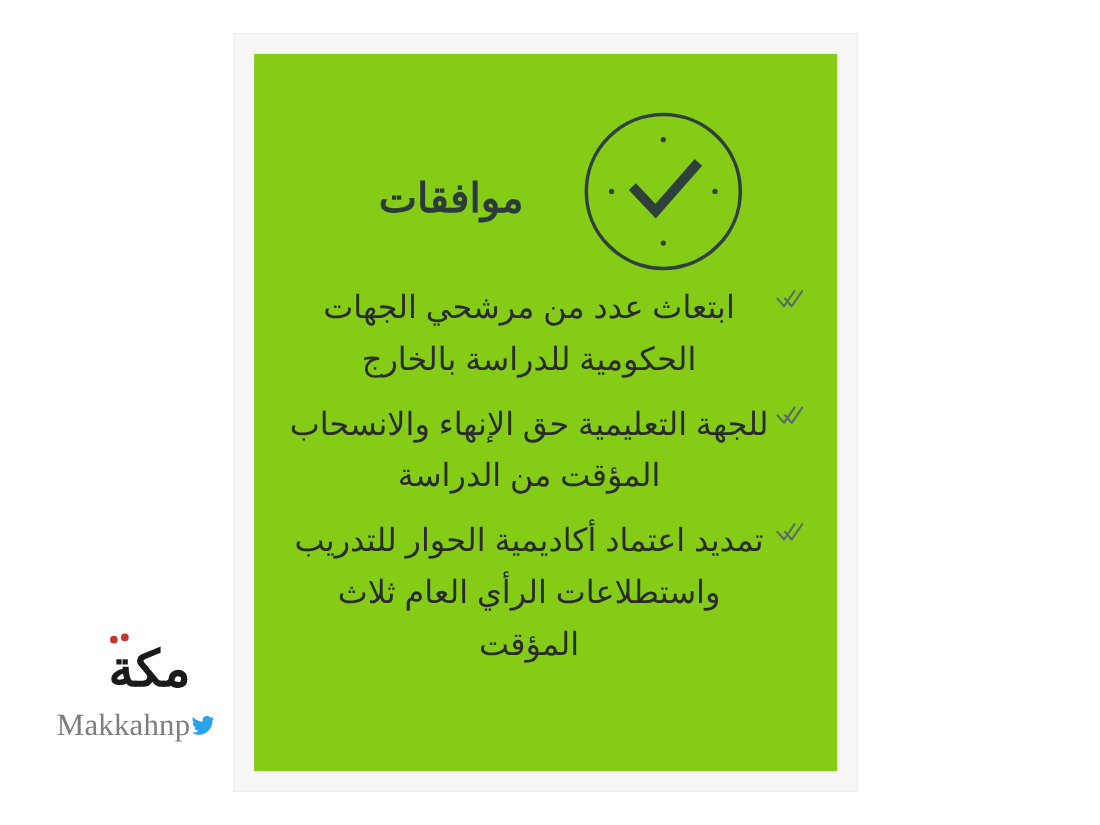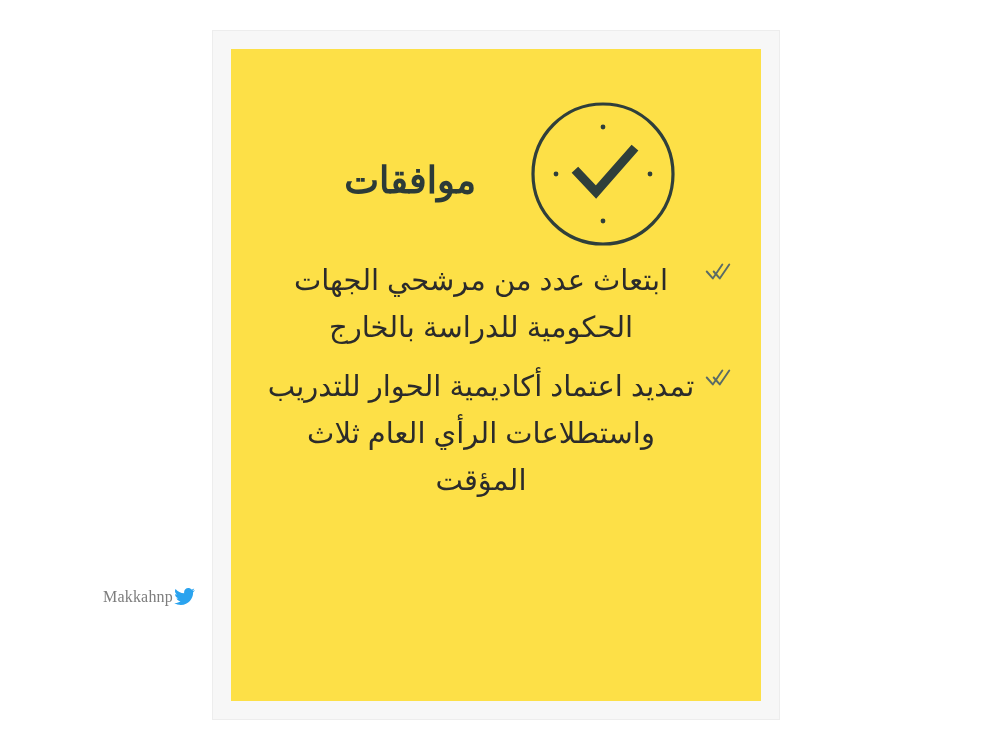--- a/index.html
+++ b/index.html
@@ -25,21 +25,21 @@
     border: 1px solid #ededed;
     box-sizing: border-box;
   }
 
   .card-inner {
     position: absolute;
     left: 18px;
     top: 18px;
     right: 18px;
     bottom: 18px;
-    background: #fde047;
+    background: #84cc16;
   }
 
   
   .header {
     position: absolute;
     left: 0;
     top: 24px;
     width: 100%;
     height: 160px;
   }
@@ -155,21 +155,21 @@
     margin-left: 6px;
   }
   .tw-icon {
     width: 22px;
     height: 18px;
     margin-right: 7px;
     color: #2aa3ef;
     flex: 0 0 auto;
   }
   .handle-text {
-    font-size: 16px;
+    font-size: 28px;
     color: #7d7d7d;
     font-family: "Liberation Serif", serif;
     letter-spacing: 0.2px;
     text-align: right;
   }
 </style>
 </head>
 <body>
 
 <div class="card">
@@ -198,36 +198,52 @@
           <svg viewBox="0 0 30 24" width="26" height="21" fill="none">
             <path d="M2 12 L9 20 L20 4" stroke="#5a6b66" stroke-width="2.2" stroke-linecap="round" stroke-linejoin="round"></path>
             <path d="M10 12 L17 20 L28 4" stroke="#5a6b66" stroke-width="2.2" stroke-linecap="round" stroke-linejoin="round"></path>
           </svg>
         </div>
         <div class="item-text">ابتعاث عدد من مرشحي الجهات الحكومية للدراسة بالخارج</div>
       </div>
 
 
 
+      <div class="item">
+        <div class="tick">
+          <svg viewBox="0 0 30 24" width="26" height="21" fill="none">
+            <path d="M2 12 L9 20 L20 4" stroke="#5a6b66" stroke-width="2.2" stroke-linecap="round" stroke-linejoin="round"></path>
+            <path d="M10 12 L17 20 L28 4" stroke="#5a6b66" stroke-width="2.2" stroke-linecap="round" stroke-linejoin="round"></path>
+          </svg>
+        </div>
+        <div class="item-text">للجهة التعليمية حق الإنهاء والانسحاب المؤقت من الدراسة</div>
+      </div>
 
       <div class="item">
         <div class="tick">
           <svg viewBox="0 0 30 24" width="26" height="21" fill="none">
             <path d="M2 12 L9 20 L20 4" stroke="#5a6b66" stroke-width="2.2" stroke-linecap="round" stroke-linejoin="round"></path>
             <path d="M10 12 L17 20 L28 4" stroke="#5a6b66" stroke-width="2.2" stroke-linecap="round" stroke-linejoin="round"></path>
           </svg>
         </div>
         <div class="item-text">تمديد اعتماد أكاديمية الحوار للتدريب واستطلاعات الرأي العام ثلاث المؤقت</div>
       </div>
 
     </div>
   </div>
 </div>
 
 <div class="brand">
+  <div class="brand-mark">
+    <div class="brand-dots">
+      <span class="d1"></span>
+      <span class="d2"></span>
+    </div>
+    <div class="brand-word">مكة</div>
+  </div>
   <div class="brand-handle">
     <span class="tw-icon">
       <svg viewBox="0 0 24 20" width="22" height="18">
         <path fill="#2aa3ef" d="M24 2.4c-.9.4-1.8.7-2.8.8 1-.6 1.8-1.6 2.1-2.7-.9.6-2 1-3.1 1.2C19.4.6 18.2 0 16.8 0c-2.6 0-4.7 2.1-4.7 4.7 0 .4 0 .7.1 1.1C8.3 5.6 4.9 3.8 2.6 1 2.2 1.7 2 2.5 2 3.4c0 1.6.8 3.1 2.1 3.9-.8 0-1.5-.2-2.1-.6v.1c0 2.3 1.6 4.2 3.8 4.6-.4.1-.8.2-1.2.2-.3 0-.6 0-.9-.1.6 1.9 2.3 3.2 4.4 3.3-1.6 1.3-3.6 2-5.8 2-.4 0-.8 0-1.1-.1 2.1 1.3 4.6 2.1 7.3 2.1 8.8 0 13.6-7.3 13.6-13.6v-.6c.9-.7 1.7-1.5 2.3-2.4z"></path>
       </svg>
     </span>
     <span class="handle-text">Makkahnp</span>
   </div>
 </div>
 

